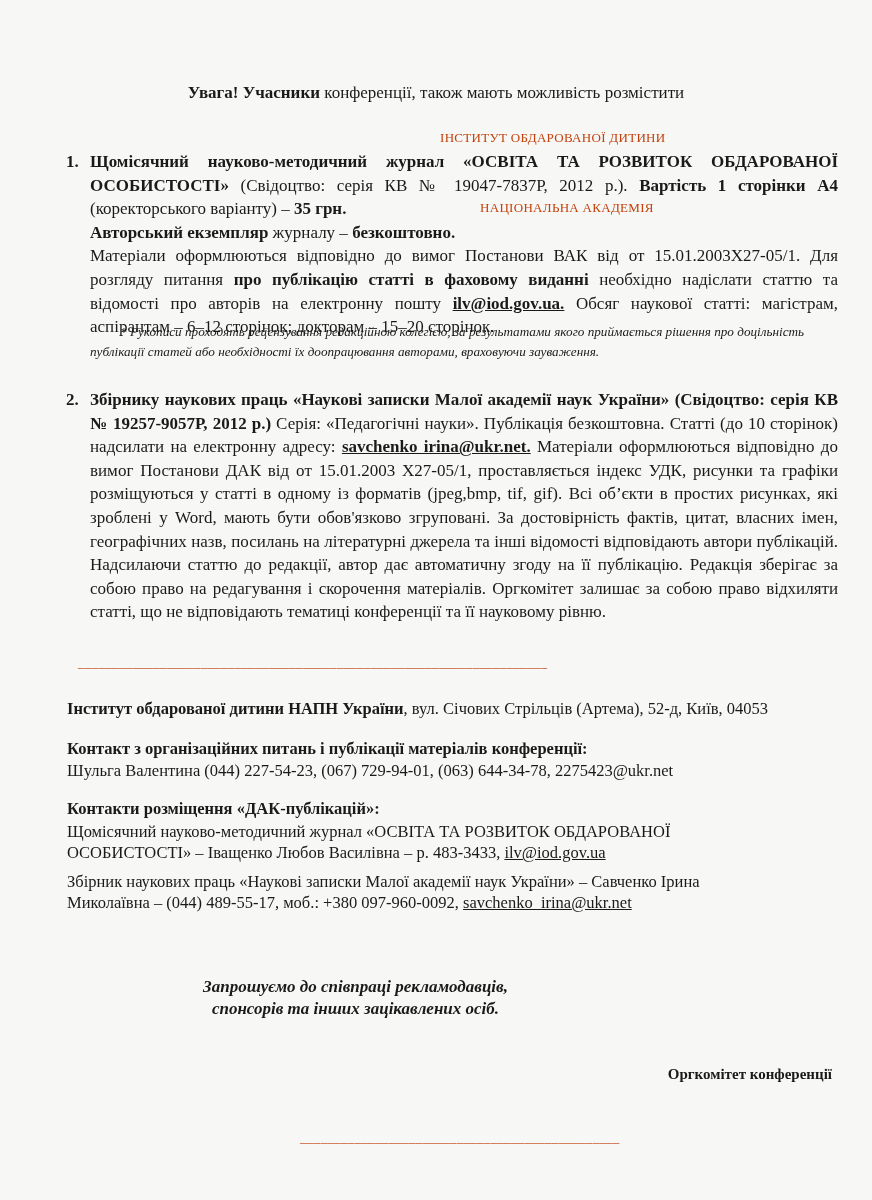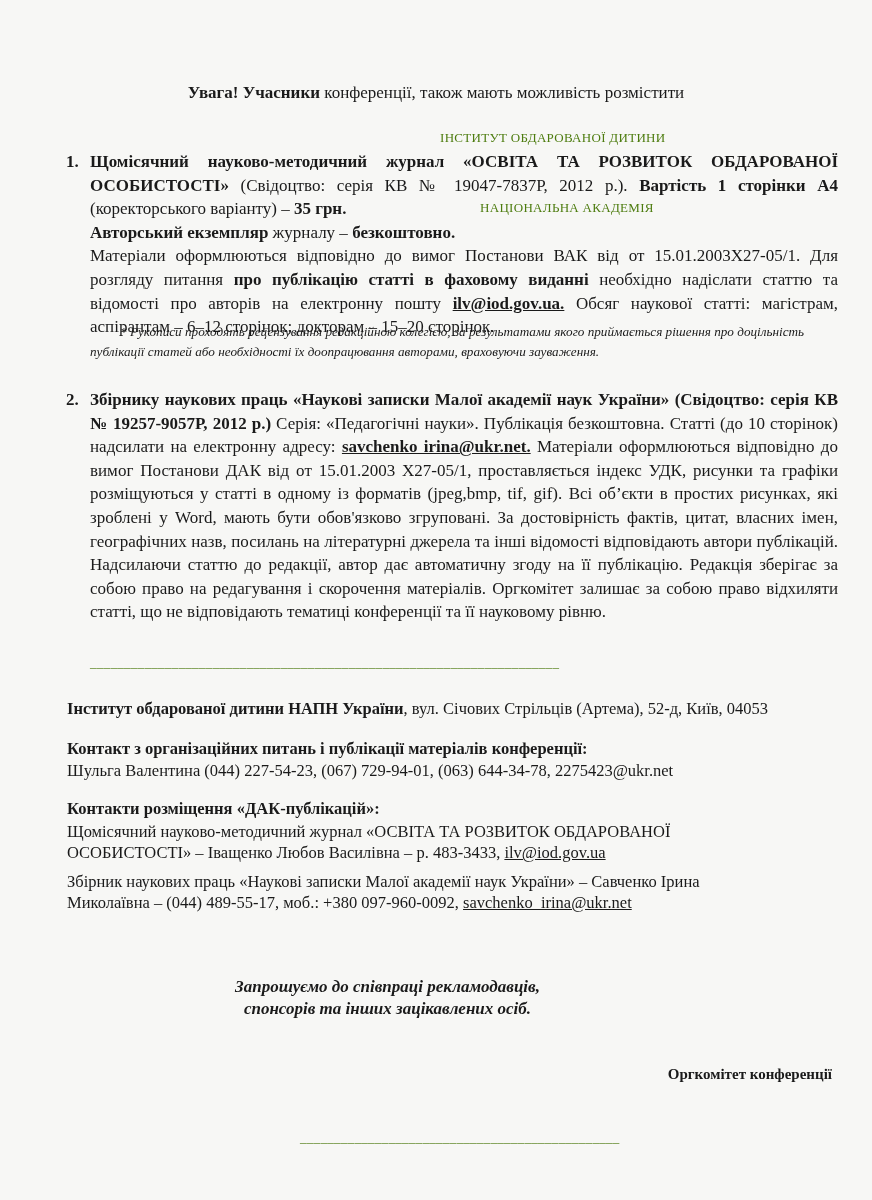--- a/index.html
+++ b/index.html
@@ -5,21 +5,21 @@
   html, body { margin: 0; padding: 0; }
   body {
     width: 872px; height: 1200px; overflow: hidden;
     background: #f7f7f5;
     font-family: "Liberation Serif", "DejaVu Serif", serif;
     color: #1a1a1a;
     position: relative;
   }
   .page { position: absolute; left: 0; top: 0; width: 872px; height: 1200px; }
   .ghost {
-    position: absolute; color: #4d7c0f; font-size: 13px; white-space: nowrap;
+    position: absolute; color: #c2410c; font-size: 13px; white-space: nowrap;
     letter-spacing: 0.3px; user-select: none;
   }
   .title {
     position: absolute; left: 0; width: 872px; top: 58px; text-align: center;
     font-weight: bold; font-size: 17px;
   }
   .intro {
     position: absolute; left: 0; width: 872px; top: 82px; text-align: center;
     font-size: 17px; line-height: 21px;
   }
@@ -35,32 +35,32 @@
     position: absolute; left: 90px; width: 748px; font-style: italic; font-size: 13.2px;
     line-height: 20px;
   }
   .org-title {
     position: absolute; left: 0; width: 872px; top: 672px; text-align: center;
     font-weight: bold; font-size: 17px;
   }
   .line { position: absolute; left: 67px; width: 780px; font-size: 16.5px; line-height: 21px; }
   .invite {
     position: absolute; left: 0; width: 711px; top: 976px; text-align: center;
-    font-weight: bold; font-style: italic; font-size: 17px; line-height: 22px; padding-left: 32px;
+    font-weight: bold; font-style: italic; font-size: 17px; line-height: 22px;
   }
   .sign { position: absolute; right: 40px; top: 1066px; font-size: 15px; font-weight: bold; }
 </style>
 </head>
 <body>
 
 <div class="page">
 
   <div class="ghost" style="left:440px;top:130px;">ІНСТИТУТ ОБДАРОВАНОЇ ДИТИНИ</div>
   <div class="ghost" style="left:480px;top:200px;">НАЦІОНАЛЬНА АКАДЕМІЯ</div>
-  <div class="ghost" style="left:90px;top:655px;">_____________________________________________________________________</div>
+  <div class="ghost" style="left:78px;top:655px;">_____________________________________________________________________</div>
   <div class="ghost" style="left:300px;top:1130px;">_______________________________________________</div>
 
 
   <div class="intro">
     <div><span class="b">Увага! Учасники</span><span> конференції, також мають можливість розмістити</span></div>
   </div>
 
   <div class="item" style="top:150px;">
     <span class="num">1.</span>
     <span class="b">Щомісячний науково-методичний журнал «ОСВІТА ТА РОЗВИТОК ОБДАРОВАНОЇ ОСОБИСТОСТІ»</span><span> (Свідоцтво: серія КВ № 19047-7837Р, 2012 р.). </span><span class="b">Вартість 1 сторінки А4</span><span> (коректорського варіанту) – </span><span class="b">35 грн.</span><br>

